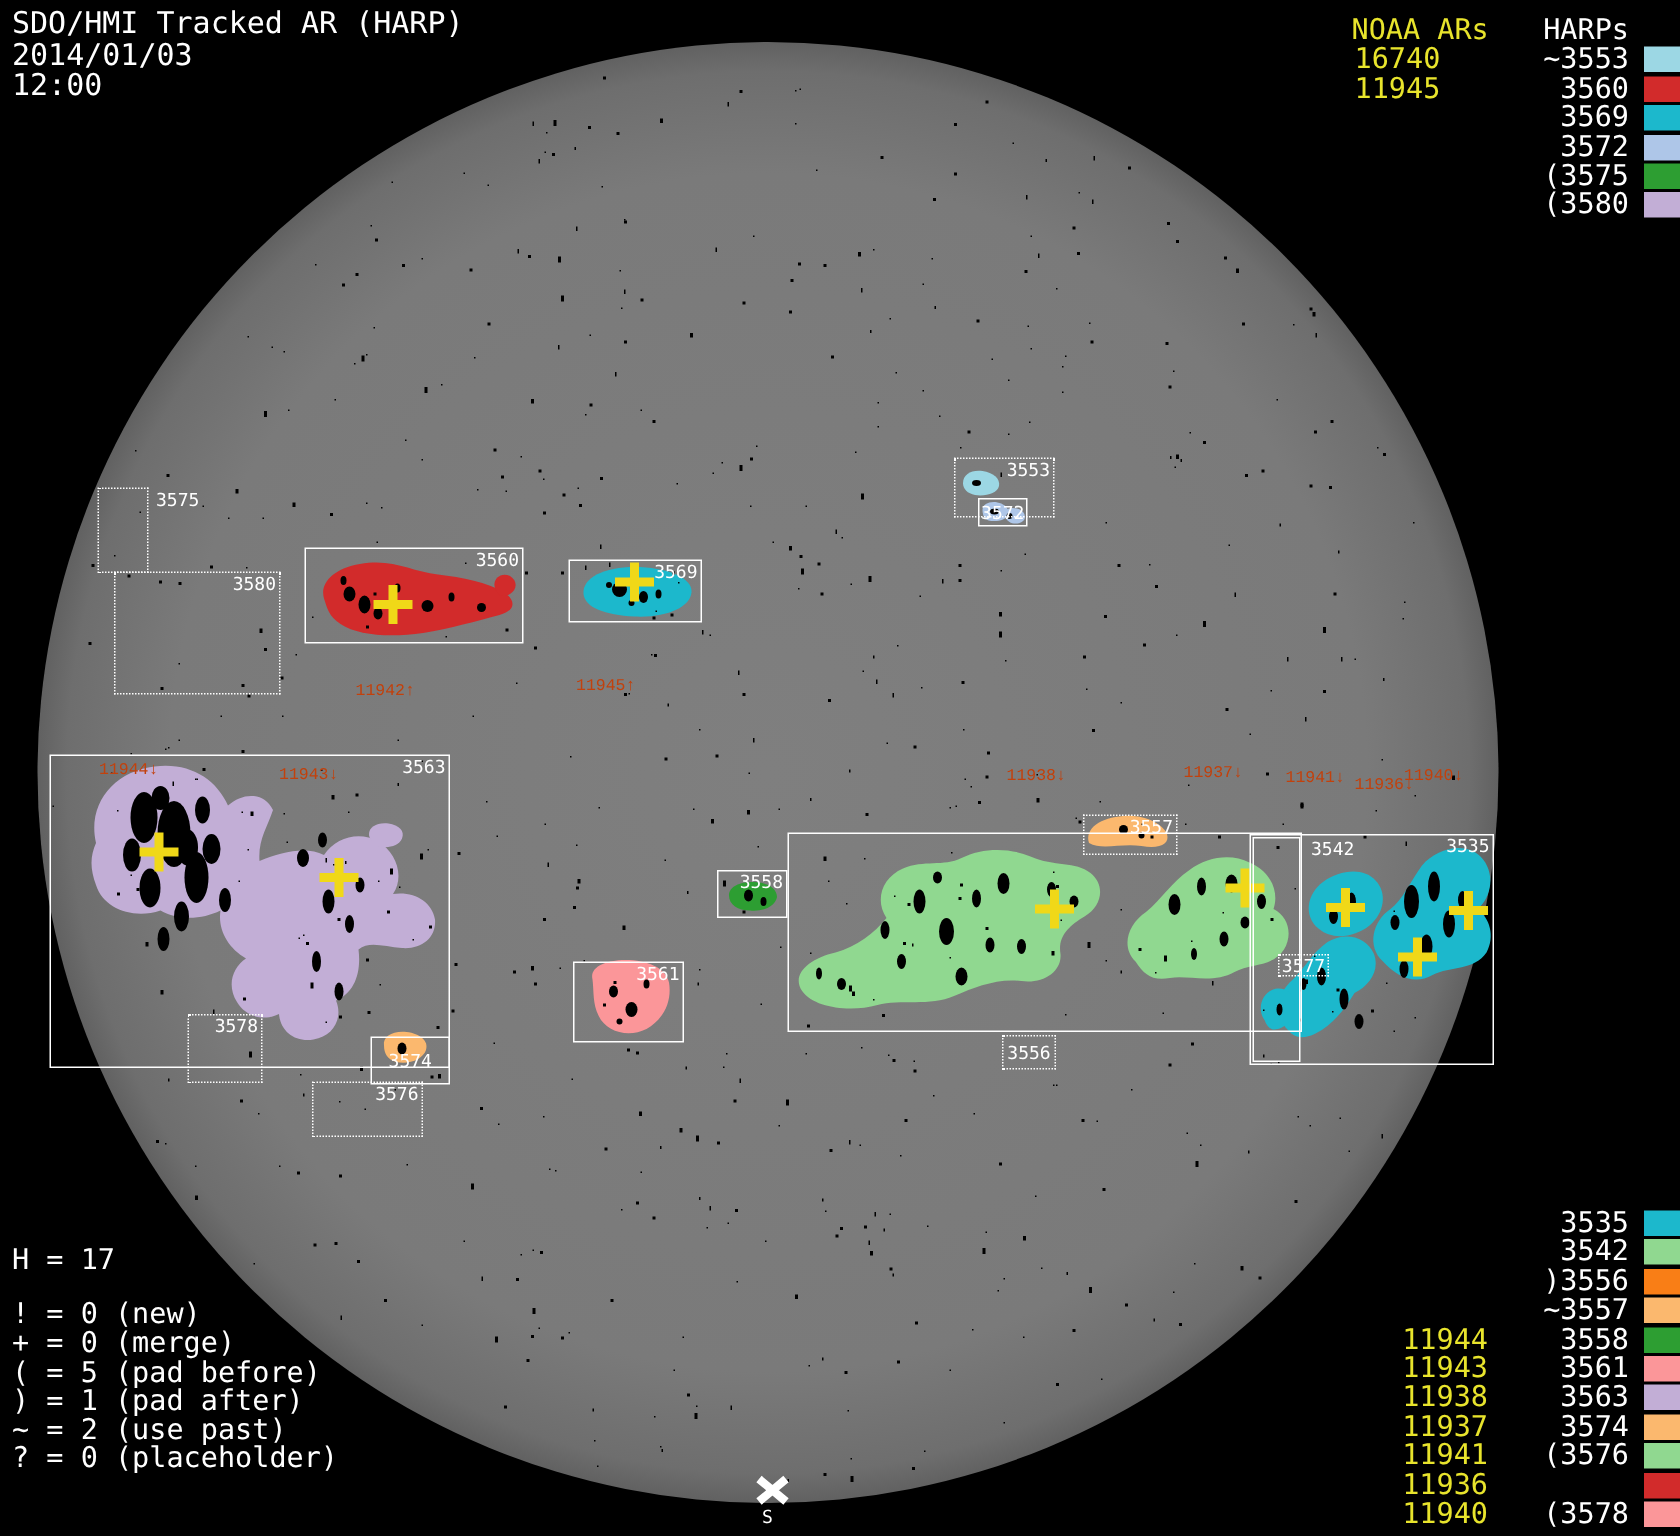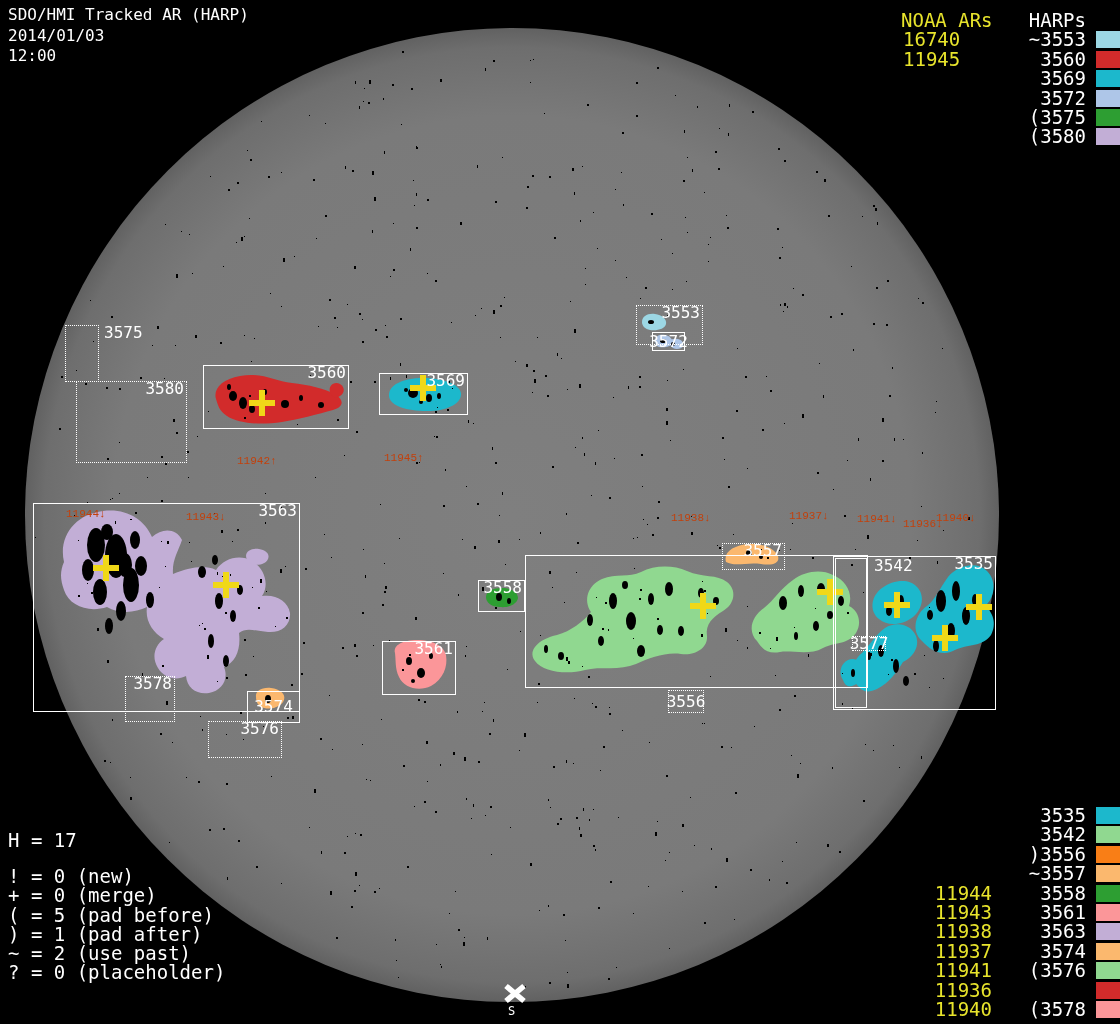--- a/index.html
+++ b/index.html
@@ -6,26 +6,26 @@
   #stage{position:relative;width:1120px;height:1024px;background:#000;overflow:hidden;
          font-family:"DejaVu Sans Mono","Liberation Mono",monospace;}
   .layer{position:absolute;left:0;top:0;width:1120px;height:1024px;}
   #scene{z-index:1;}
   #boxes{z-index:2;}
   #labels{z-index:3;}
   #hud{z-index:4;}
   .harp-box{position:absolute;box-sizing:border-box;}
   .harp-box.solid{border:1px solid #ffffff;}
   .harp-box.dotted{border:1px dotted #ffffff;}
-  .box-label{position:absolute;color:#ffffff;font-size:16px;line-height:12px;white-space:nowrap;}
+  .box-label{position:absolute;color:#ffffff;font-size:12px;line-height:12px;white-space:nowrap;}
   .pos-tr{top:1px;right:2px;}
   .pos-tl{top:1px;left:2px;margin-left:36px;}
   .pos-c{top:50%;left:50%;transform:translate(-50%,-50%);}
   .ar-label{position:absolute;color:#c2410c;font-size:11px;line-height:13px;white-space:nowrap;font-family:Liberation Mono, monospace;}
-  #title{position:absolute;left:8px;top:5px;color:#fff;font-size:16px;line-height:20.5px;white-space:pre;}
+  #title{position:absolute;left:8px;top:5px;color:#fff;font-size:20px;line-height:20.5px;white-space:pre;}
   .leg-row{position:absolute;white-space:pre;font-size:19px;line-height:19px;}
   .leg-white{color:#ffffff;}
   .leg-yellow{color:#e8e42c;}
   .leg-right{text-align:right;}
   .swatch{position:absolute;width:24px;height:17px;}
   #h-line{position:absolute;left:8px;top:829px;color:#fff;font-size:19px;white-space:pre;}
   #stats-lines{position:absolute;left:8px;top:867px;color:#fff;font-size:19px;line-height:19.3px;white-space:pre;}
   #footer{position:absolute;left:8px;top:990px;color:#fff;font-size:11.5px;line-height:11.6px;white-space:pre;}
   #south-label{position:absolute;left:508px;top:1004px;color:#fff;font-size:12px;}
 </style>

